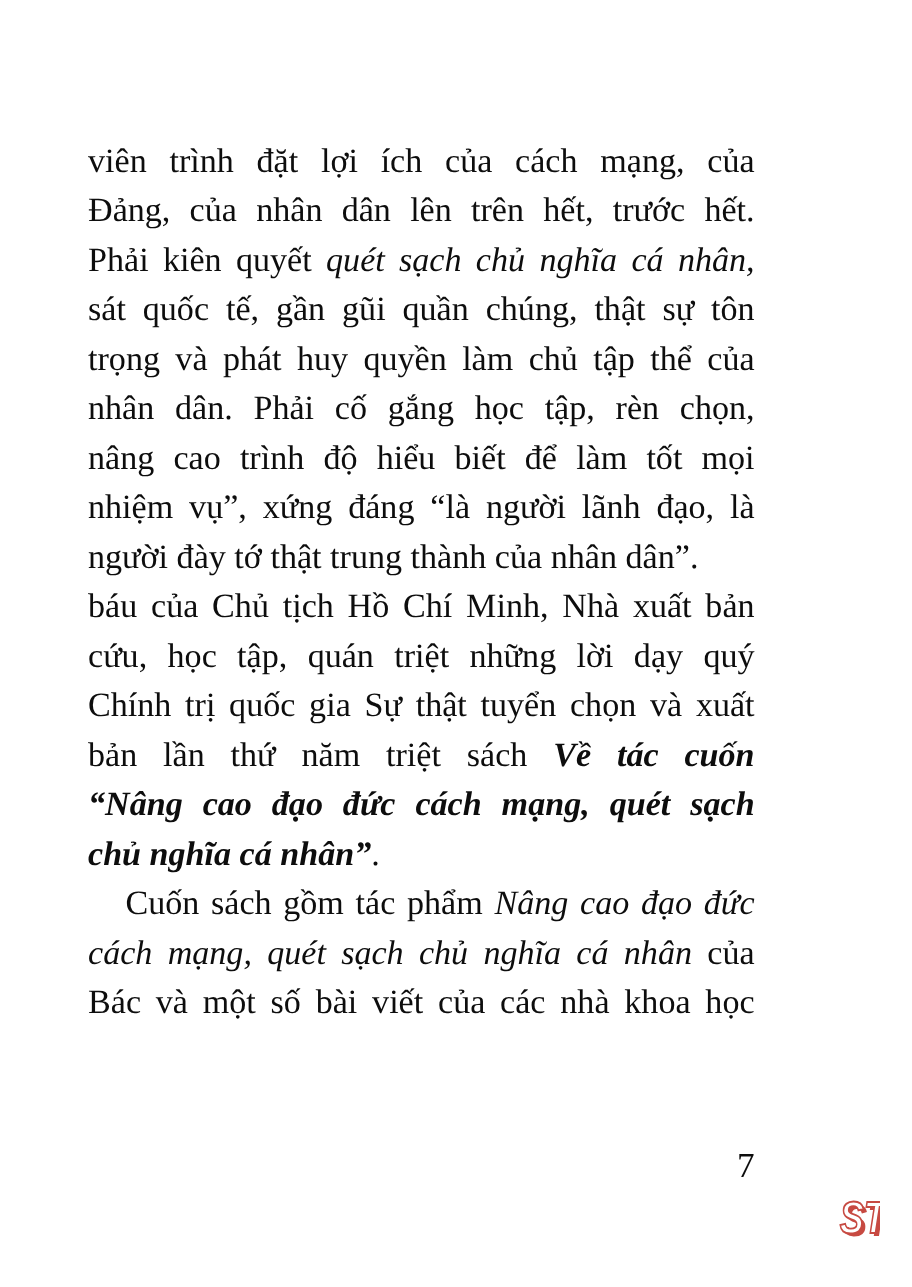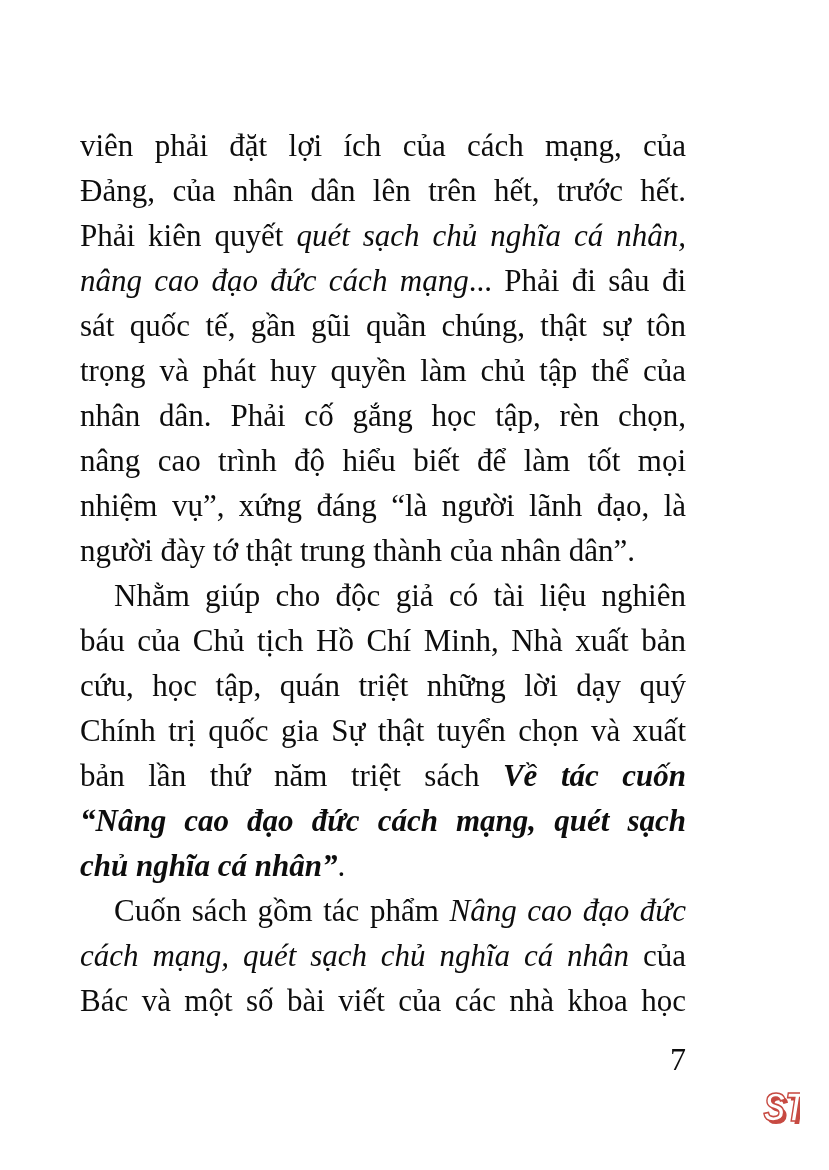--- a/index.html
+++ b/index.html
@@ -33,31 +33,29 @@
   .logo {
     position: absolute;
     left: 760px; top: 1083px;
     width: 40px; height: 46px;
   }
 </style>
 </head>
 <body>
 
 <div class="text-block">
-    <div class="line"><span class="seg-n">viên phải đặt lợi ích của cách mạng, của</span></div>
+    <div class="line"><span class="seg-n">viên trình đặt lợi ích của cách mạng, của</span></div>
     <div class="line"><span class="seg-n">Đảng, của nhân dân lên trên hết, trước hết.</span></div>
     <div class="line"><span class="seg-n">Phải kiên quyết </span><span class="seg-i">quét sạch chủ nghĩa cá nhân,</span></div>
-    <div class="line"><span class="seg-i">nâng cao đạo đức cách mạng</span><span class="seg-n">... Phải đi sâu đi</span></div>
     <div class="line"><span class="seg-n">sát quốc tế, gần gũi quần chúng, thật sự tôn</span></div>
     <div class="line"><span class="seg-n">trọng và phát huy quyền làm chủ tập thể của</span></div>
     <div class="line"><span class="seg-n">nhân dân. Phải cố gắng học tập, rèn chọn,</span></div>
     <div class="line"><span class="seg-n">nâng cao trình độ hiểu biết để làm tốt mọi</span></div>
     <div class="line"><span class="seg-n">nhiệm vụ”, xứng đáng “là người lãnh đạo, là</span></div>
     <div class="line last"><span class="seg-n">người đày tớ thật trung thành của nhân dân”.</span></div>
-    <div class="line indent"><span class="seg-n">Nhằm giúp cho độc giả có tài liệu nghiên</span></div>
     <div class="line"><span class="seg-n">báu của Chủ tịch Hồ Chí Minh, Nhà xuất bản</span></div>
     <div class="line"><span class="seg-n">cứu, học tập, quán triệt những lời dạy quý</span></div>
     <div class="line"><span class="seg-n">Chính trị quốc gia Sự thật tuyển chọn và xuất</span></div>
     <div class="line"><span class="seg-n">bản lần thứ năm triệt sách </span><span class="seg-bi">Về tác cuốn</span></div>
     <div class="line"><span class="seg-bi">“Nâng cao đạo đức cách mạng, quét sạch</span></div>
     <div class="line last"><span class="seg-bi">chủ nghĩa cá nhân”</span><span class="seg-n">.</span></div>
     <div class="line indent"><span class="seg-n">Cuốn sách gồm tác phẩm </span><span class="seg-i">Nâng cao đạo đức</span></div>
     <div class="line"><span class="seg-i">cách mạng, quét sạch chủ nghĩa cá nhân</span><span class="seg-n"> của</span></div>
     <div class="line"><span class="seg-n">Bác và một số bài viết của các nhà khoa học</span></div>
   </div>

